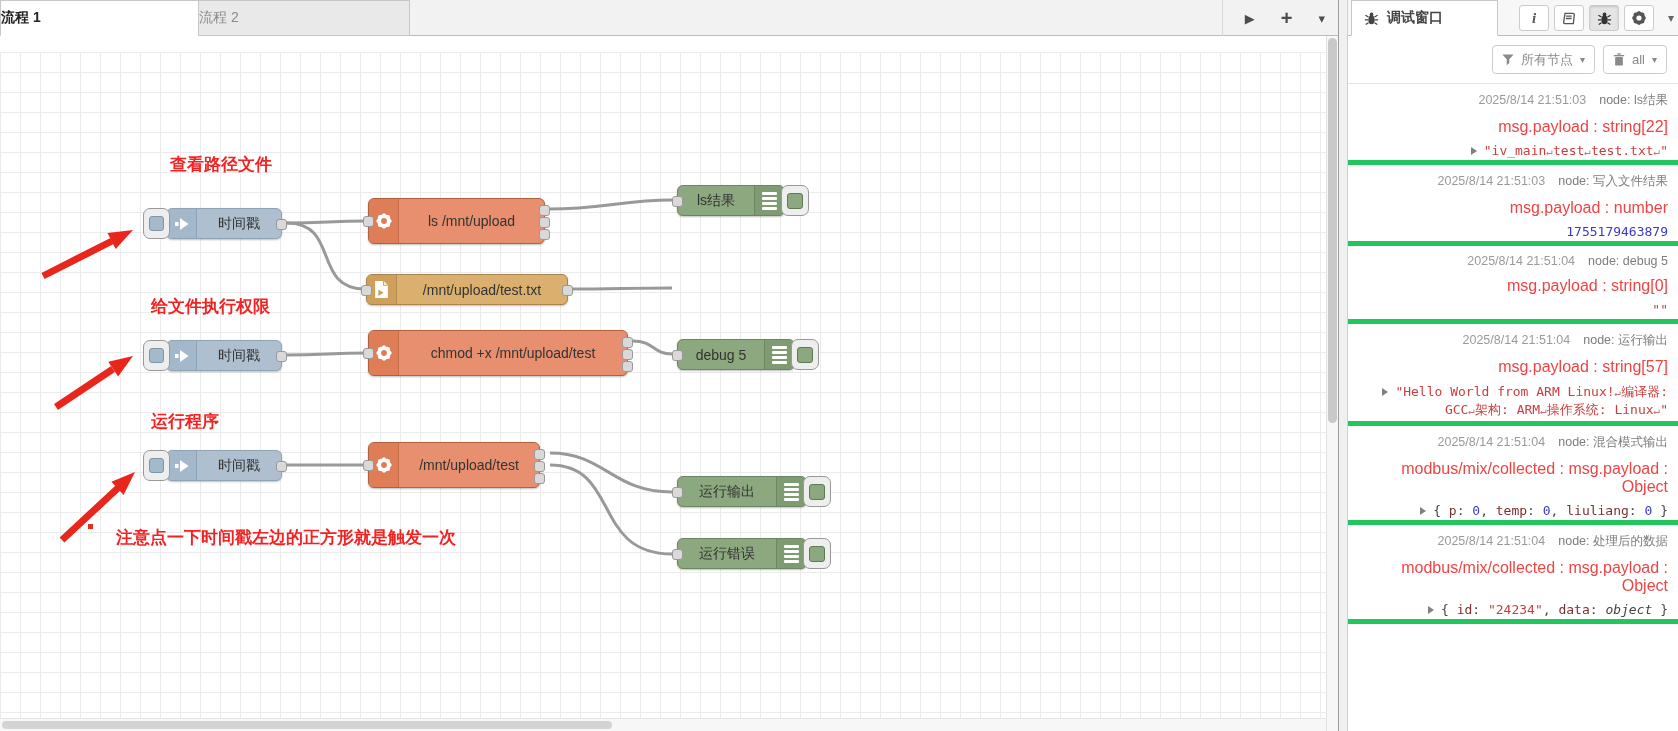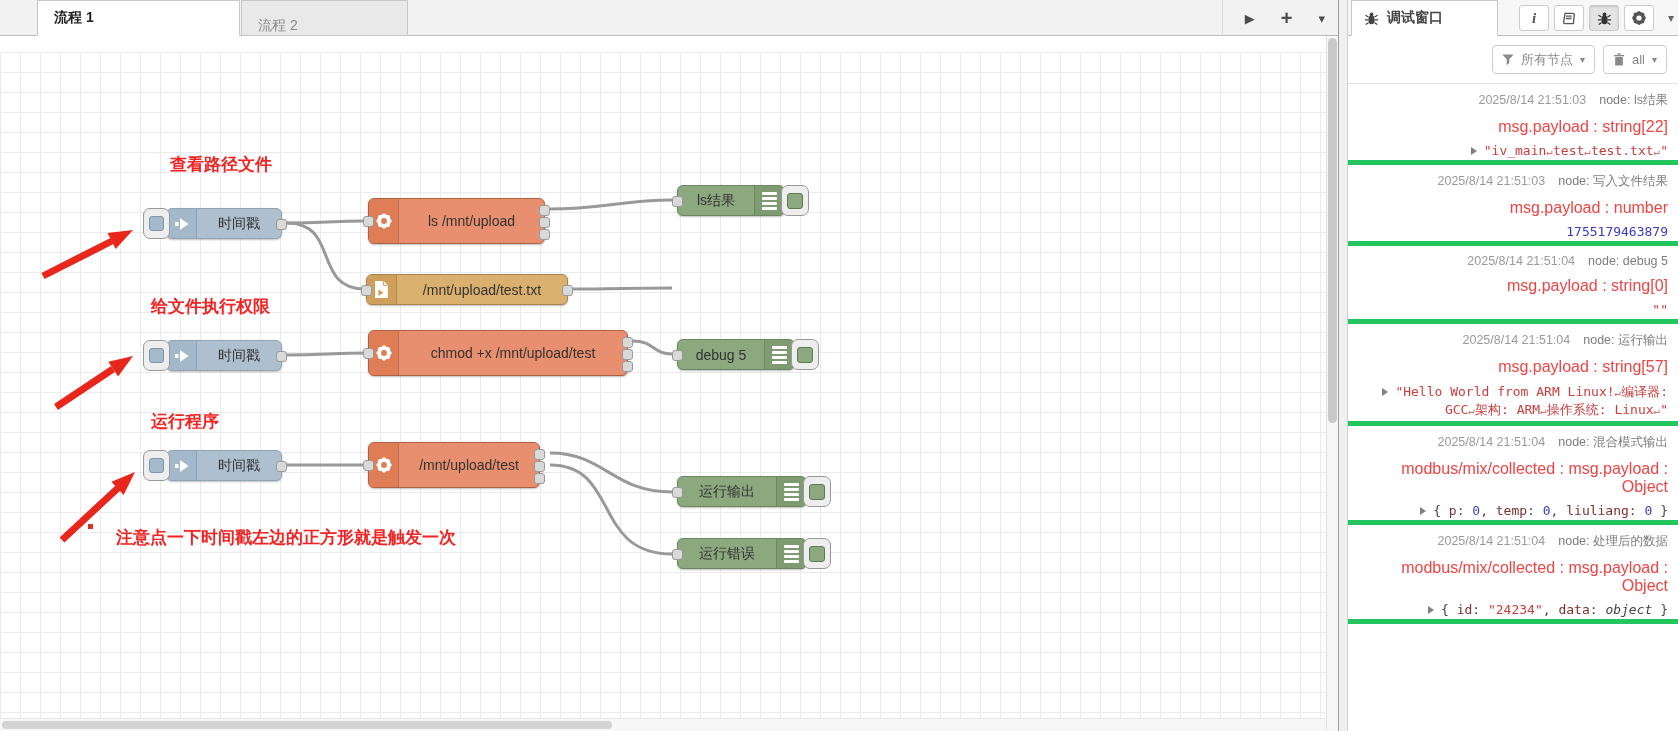--- a/index.html
+++ b/index.html
@@ -4,23 +4,23 @@
 <style>
   * { margin:0; padding:0; box-sizing:border-box; }
   html,body { width:1678px; height:731px; overflow:hidden;
     font-family:"Liberation Sans","DejaVu Sans",sans-serif; background:#fff; }
   .app { position:relative; width:1678px; height:731px; }
 
   
   .tabbar { position:absolute; left:0; top:0; width:1343px; height:36px;
     background:#f2f2f2; border-bottom:1px solid #bbb; }
   .tab { position:absolute; top:0; height:36px; border:1px solid #c7c7c7;
-    font-size:14px; display:flex; align-items:center; padding-left:16px; cursor:pointer;margin-left:37px; }
+    font-size:14px; display:flex; align-items:center; padding-left:0; cursor:pointer; }
   .tab.active { left:0; width:203px; background:#fff; border-bottom-color:#fff; color:#222; font-weight:bold; }
-  .tab.inactive { left:204px; width:167px; background:#e9e9e9; color:#8a8a8a;align-items:flex-end; }
+  .tab.inactive { left:198px; width:212px; background:#e9e9e9; color:#8a8a8a; }
   .tabbar-actions { position:absolute; right:18px; top:0; height:36px; display:flex;
     align-items:center; gap:26px; border-left:1px solid #d7d7d7; padding-left:22px; color:#4d4d4d; }
   .tb-ico { font-size:13px; cursor:pointer; }
   .tb-ico.plus { font-size:20px; font-weight:bold; }
 
   
   .canvas { position:absolute; left:0; top:52px; width:1326px; height:695px; background:#fff;
     background-image:linear-gradient(#ebebeb 1px, transparent 1px),
                      linear-gradient(90deg, #ebebeb 1px, transparent 1px);
     background-size:20px 20px; overflow:hidden; }

